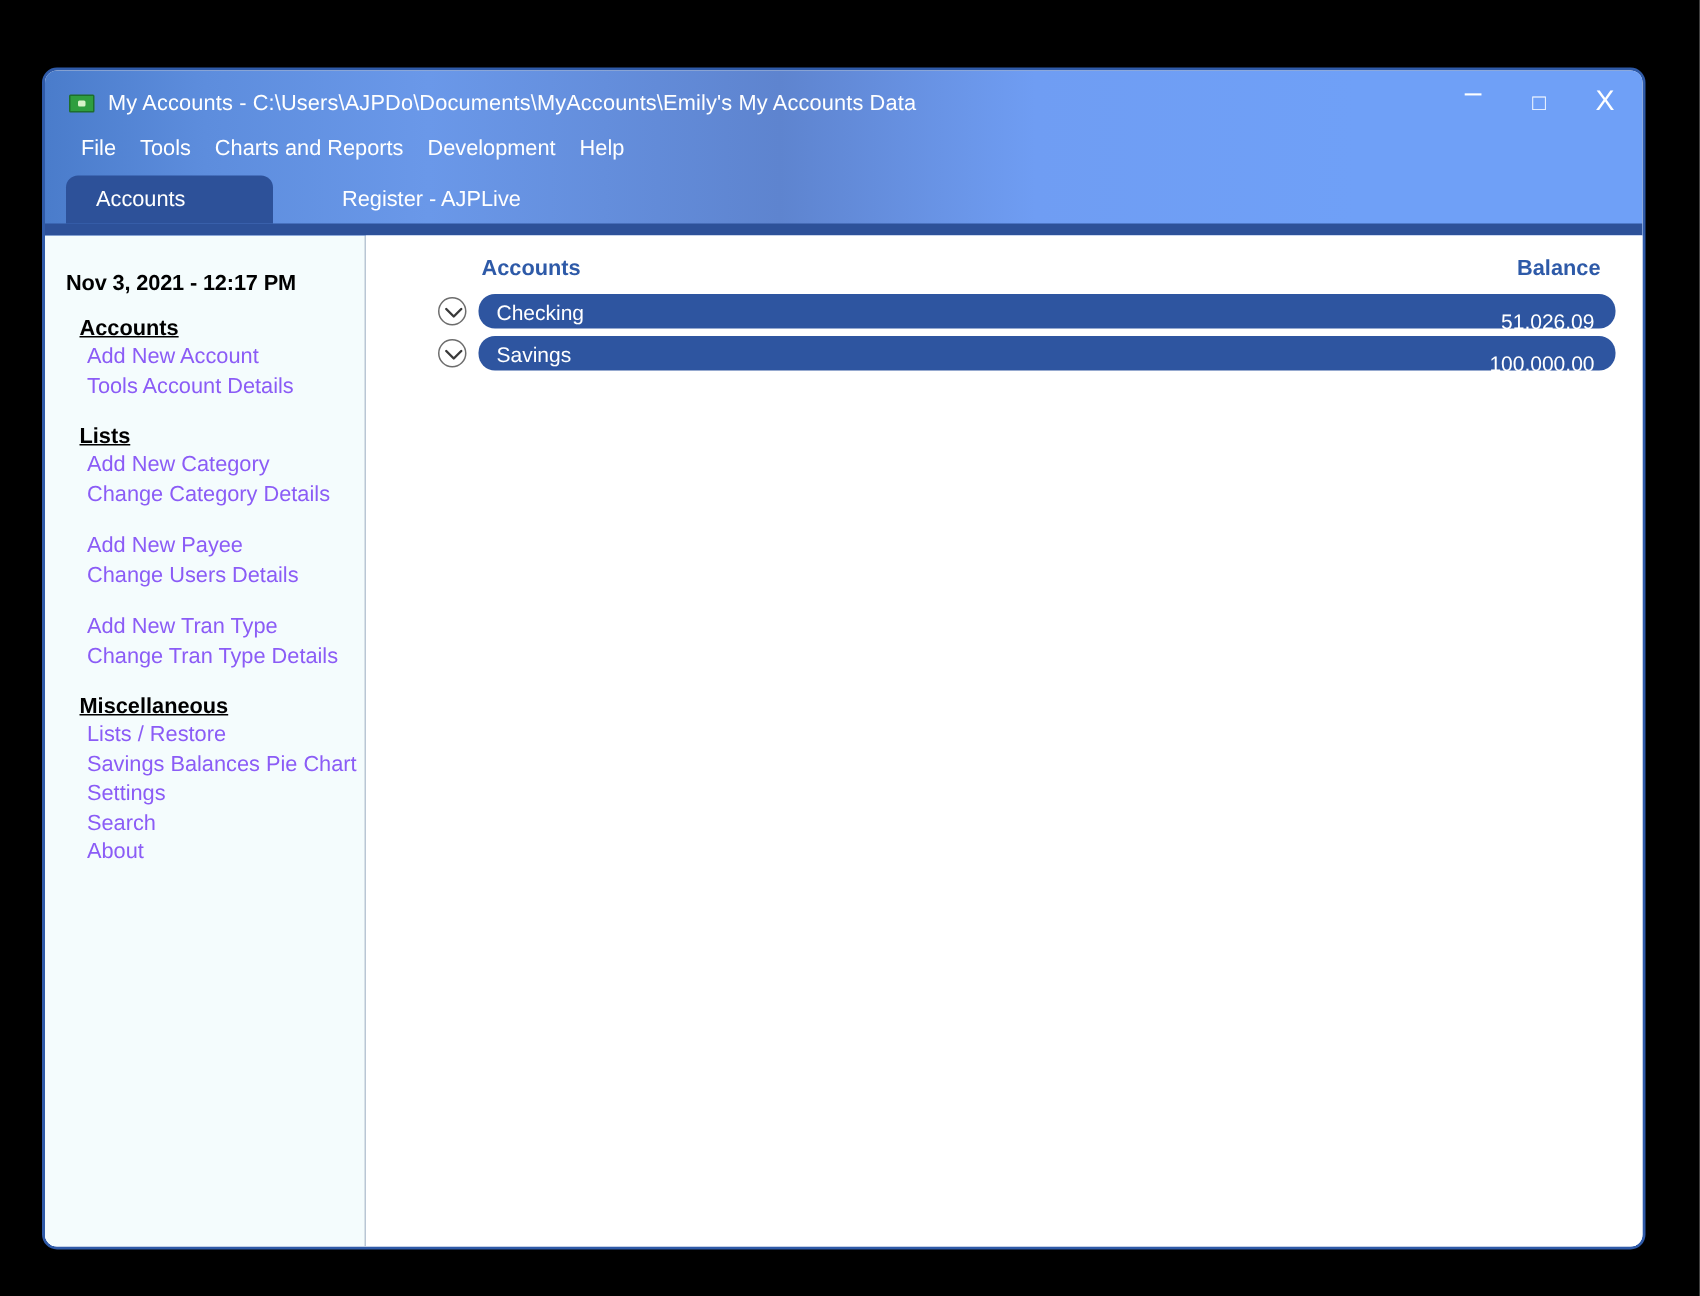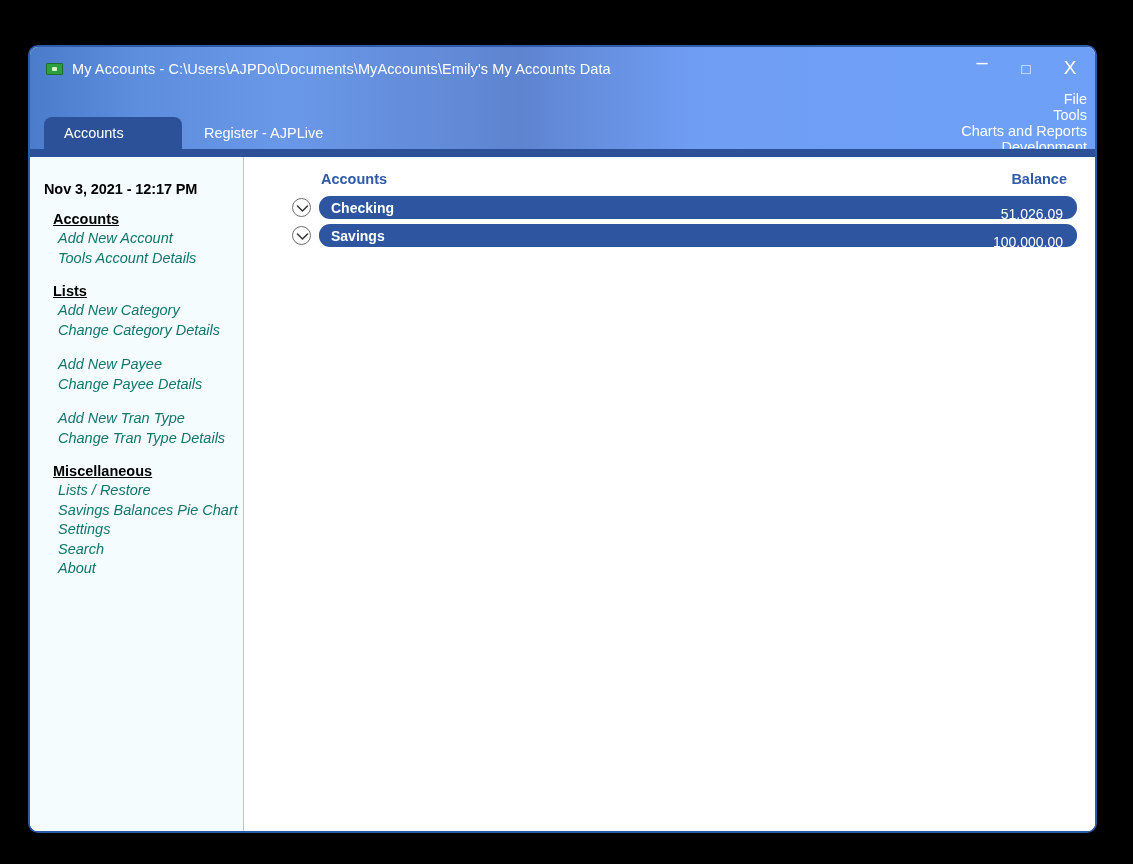--- a/index.html
+++ b/index.html
@@ -116,24 +116,23 @@
     font-family: "Liberation Sans", sans-serif;
   }
   .win-btn.min span { font-size: 20px; top: -7px; }
   .win-btn.max span { font-size: 15px; }
   .win-btn.close span { font-size: 19px; top: -1px; }
 
   
   #menubar {
     height: 26px;
     display: flex;
-    align-items: flex-end;
+    align-items: flex-start;
     padding-left: 16px;
     gap: 0px;
-    flex-direction: column;
   }
   .menu-item {
     color: #ffffff;
     font-size: 14.5px;
     padding: 0 8px;
     white-space: nowrap;
     cursor: default;
   }
 
   
@@ -163,21 +162,21 @@
     box-sizing: border-box;
   }
   .tab.active {
     background: #2d5199;
     border-radius: 8px 8px 0 0;
     min-width: 138px;
     padding-left: 20px;
   }
   .tab.inactive {
     background: transparent;
-    padding-left: 22px;
+    padding-left: 46px;
   }
   #tab-underline {
     position: absolute;
     left: 0;
     bottom: 0;
     width: 100%;
     height: 8px;
     background: #2d5199;
   }
 
@@ -211,26 +210,25 @@
   .side-group-title {
     font-size: 14.5px;
     font-weight: bold;
     color: #000000;
     text-decoration: underline;
     margin: 0 0 3px 9px;
     white-space: nowrap;
   }
   .side-link {
     font-size: 14.5px;
-    color: #0f766e;
+    color: #8b5cf6;
     margin: 0 0 2px 14px;
     white-space: nowrap;
     cursor: default;
     line-height: 17.5px;
-    font-style: italic;
   }
   .side-gap { height: 15px; }
   .side-group-gap { height: 14px; }
 
   
   #main {
     flex: 1 1 auto;
     background: #ffffff;
     position: relative;
     padding: 14px 18px 0 48px;
@@ -284,21 +282,20 @@
     display: flex;
     align-items: center;
     padding: 0 14px 0 12px;
     box-sizing: border-box;
     cursor: default;
   }
   .account-name {
     color: #ffffff;
     font-size: 14px;
     white-space: nowrap;
-    font-weight: bold;
   }
   .account-balance {
     color: #ffffff;
     font-size: 14px;
     margin-left: auto;
     white-space: nowrap;
     margin-top: 12px;
   }
 </style>
 </head>
@@ -357,21 +354,21 @@
 
         <div class="side-group-gap"></div>
 
         <div class="side-group-title">Lists</div>
         <div class="side-link">Add New Category</div>
         <div class="side-link">Change Category Details</div>
 
         <div class="side-gap"></div>
 
         <div class="side-link">Add New Payee</div>
-        <div class="side-link">Change Payee Details</div>
+        <div class="side-link">Change Users Details</div>
 
         <div class="side-gap"></div>
 
         <div class="side-link">Add New Tran Type</div>
         <div class="side-link">Change Tran Type Details</div>
 
         <div class="side-group-gap"></div>
 
         <div class="side-group-title">Miscellaneous</div>
         <div class="side-link">Lists / Restore</div>

